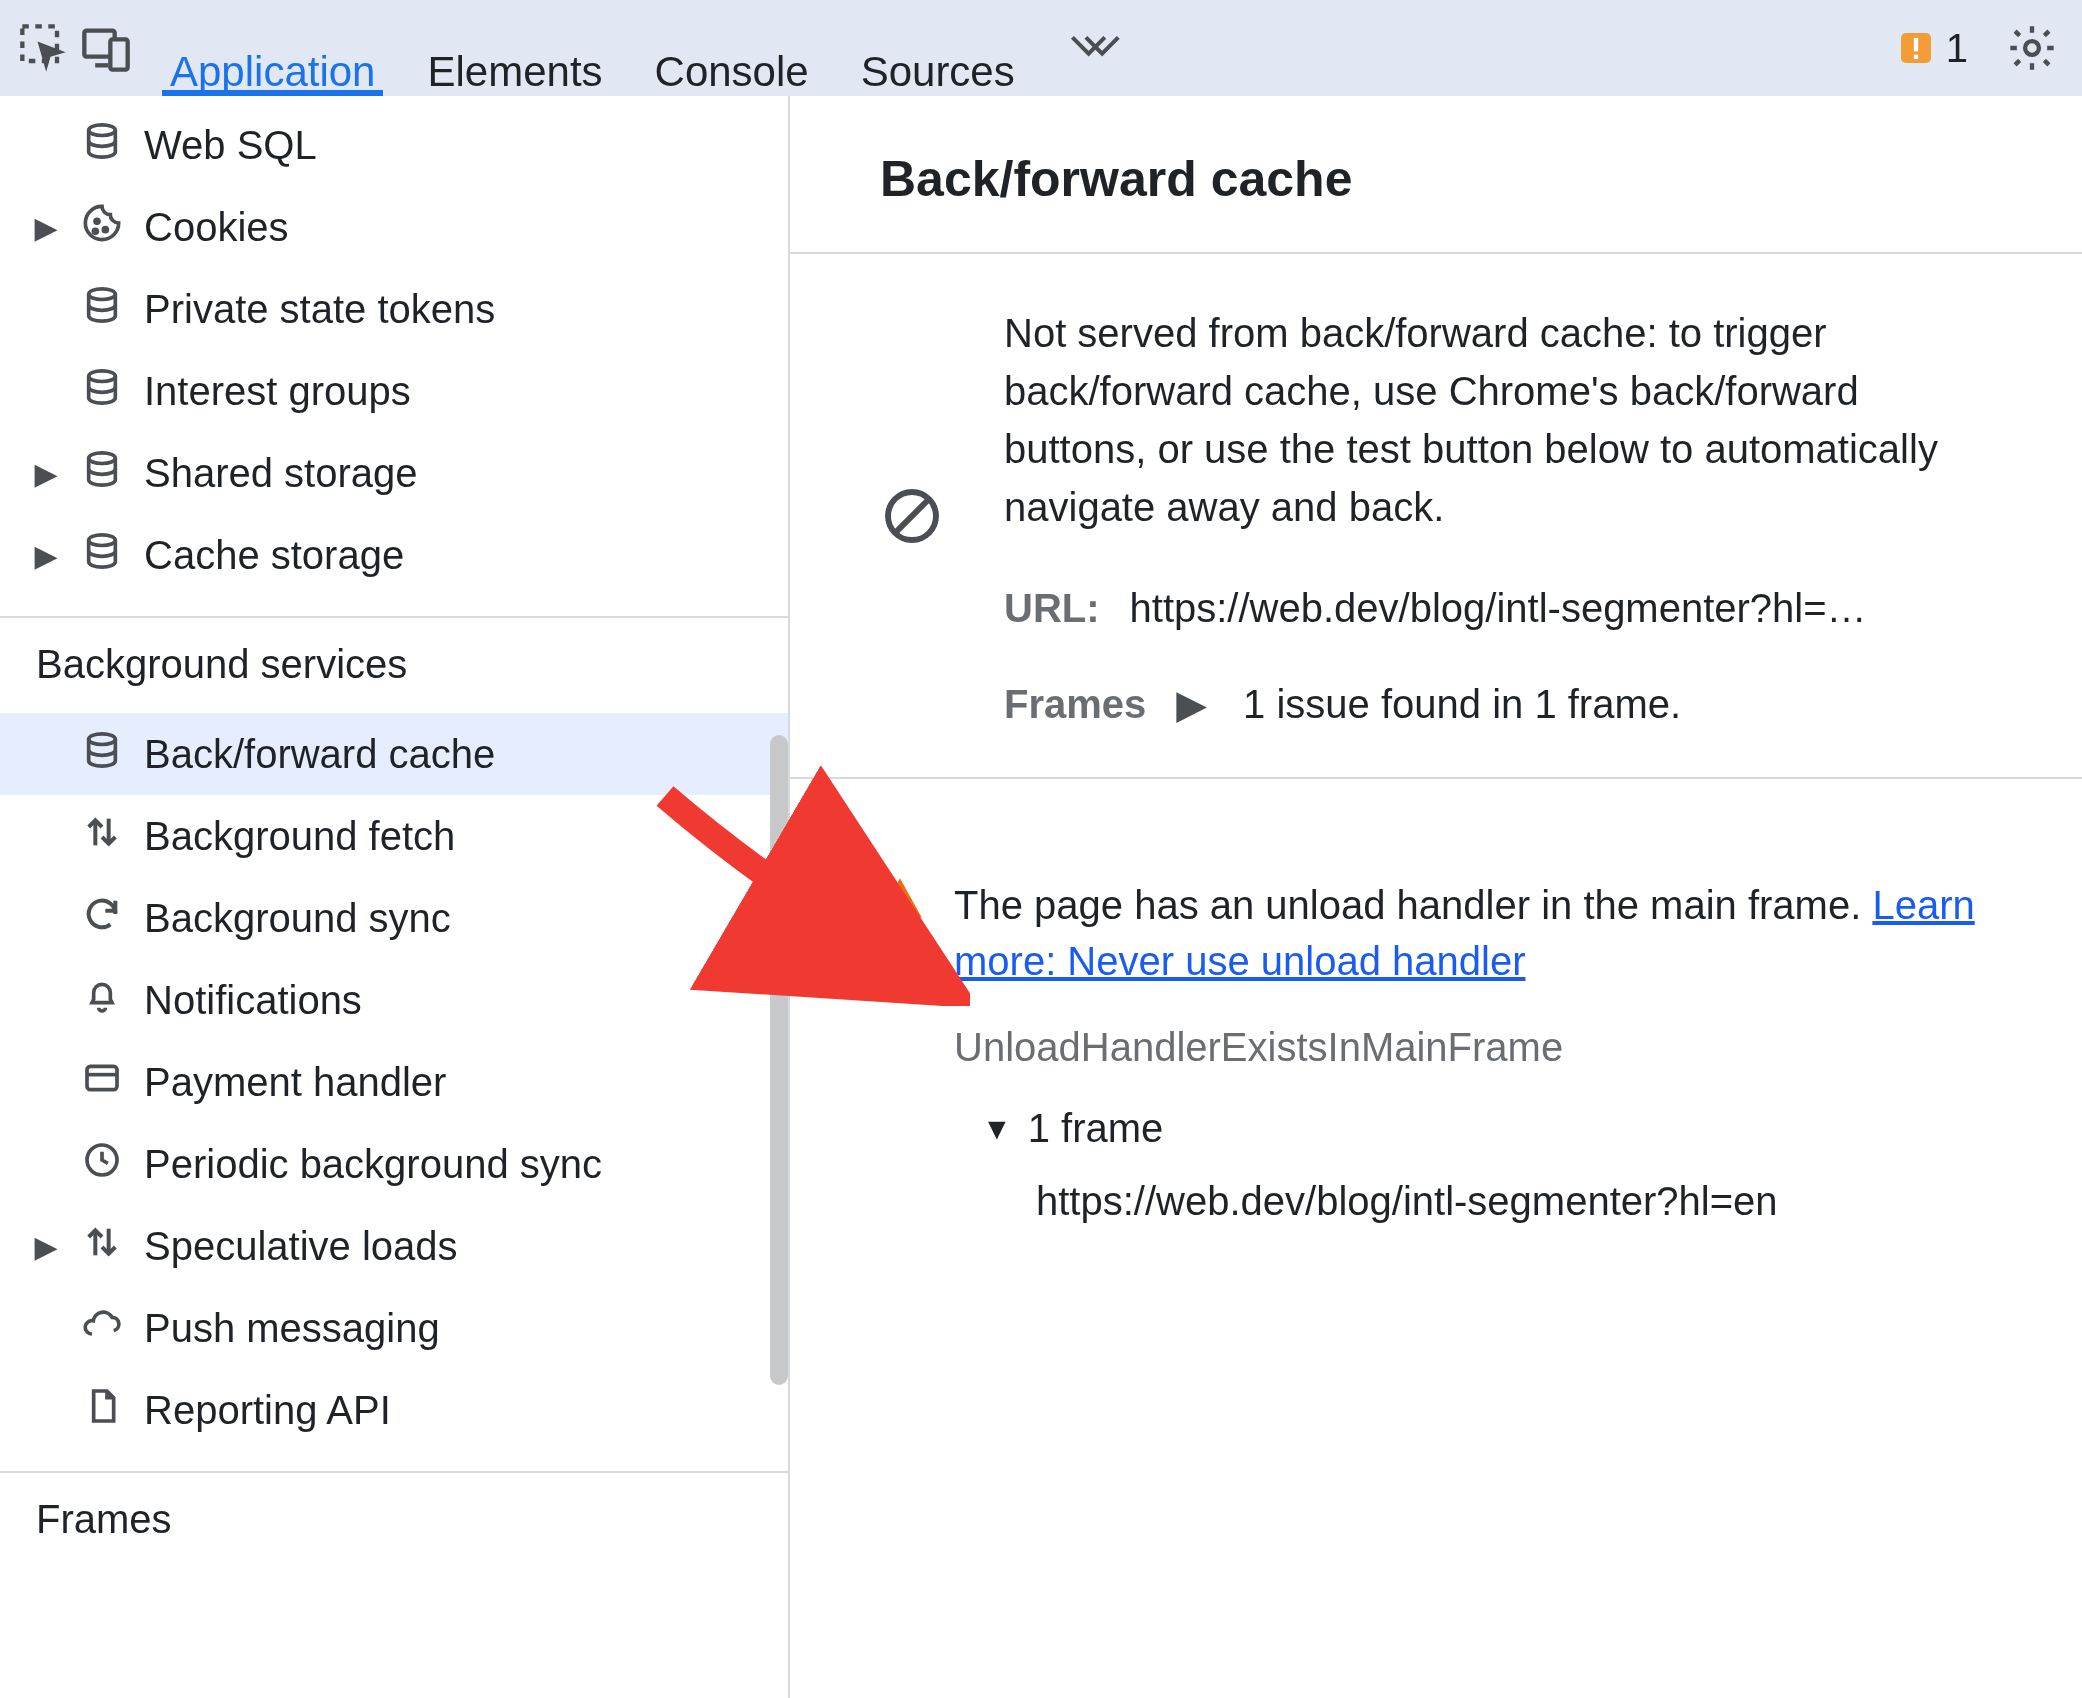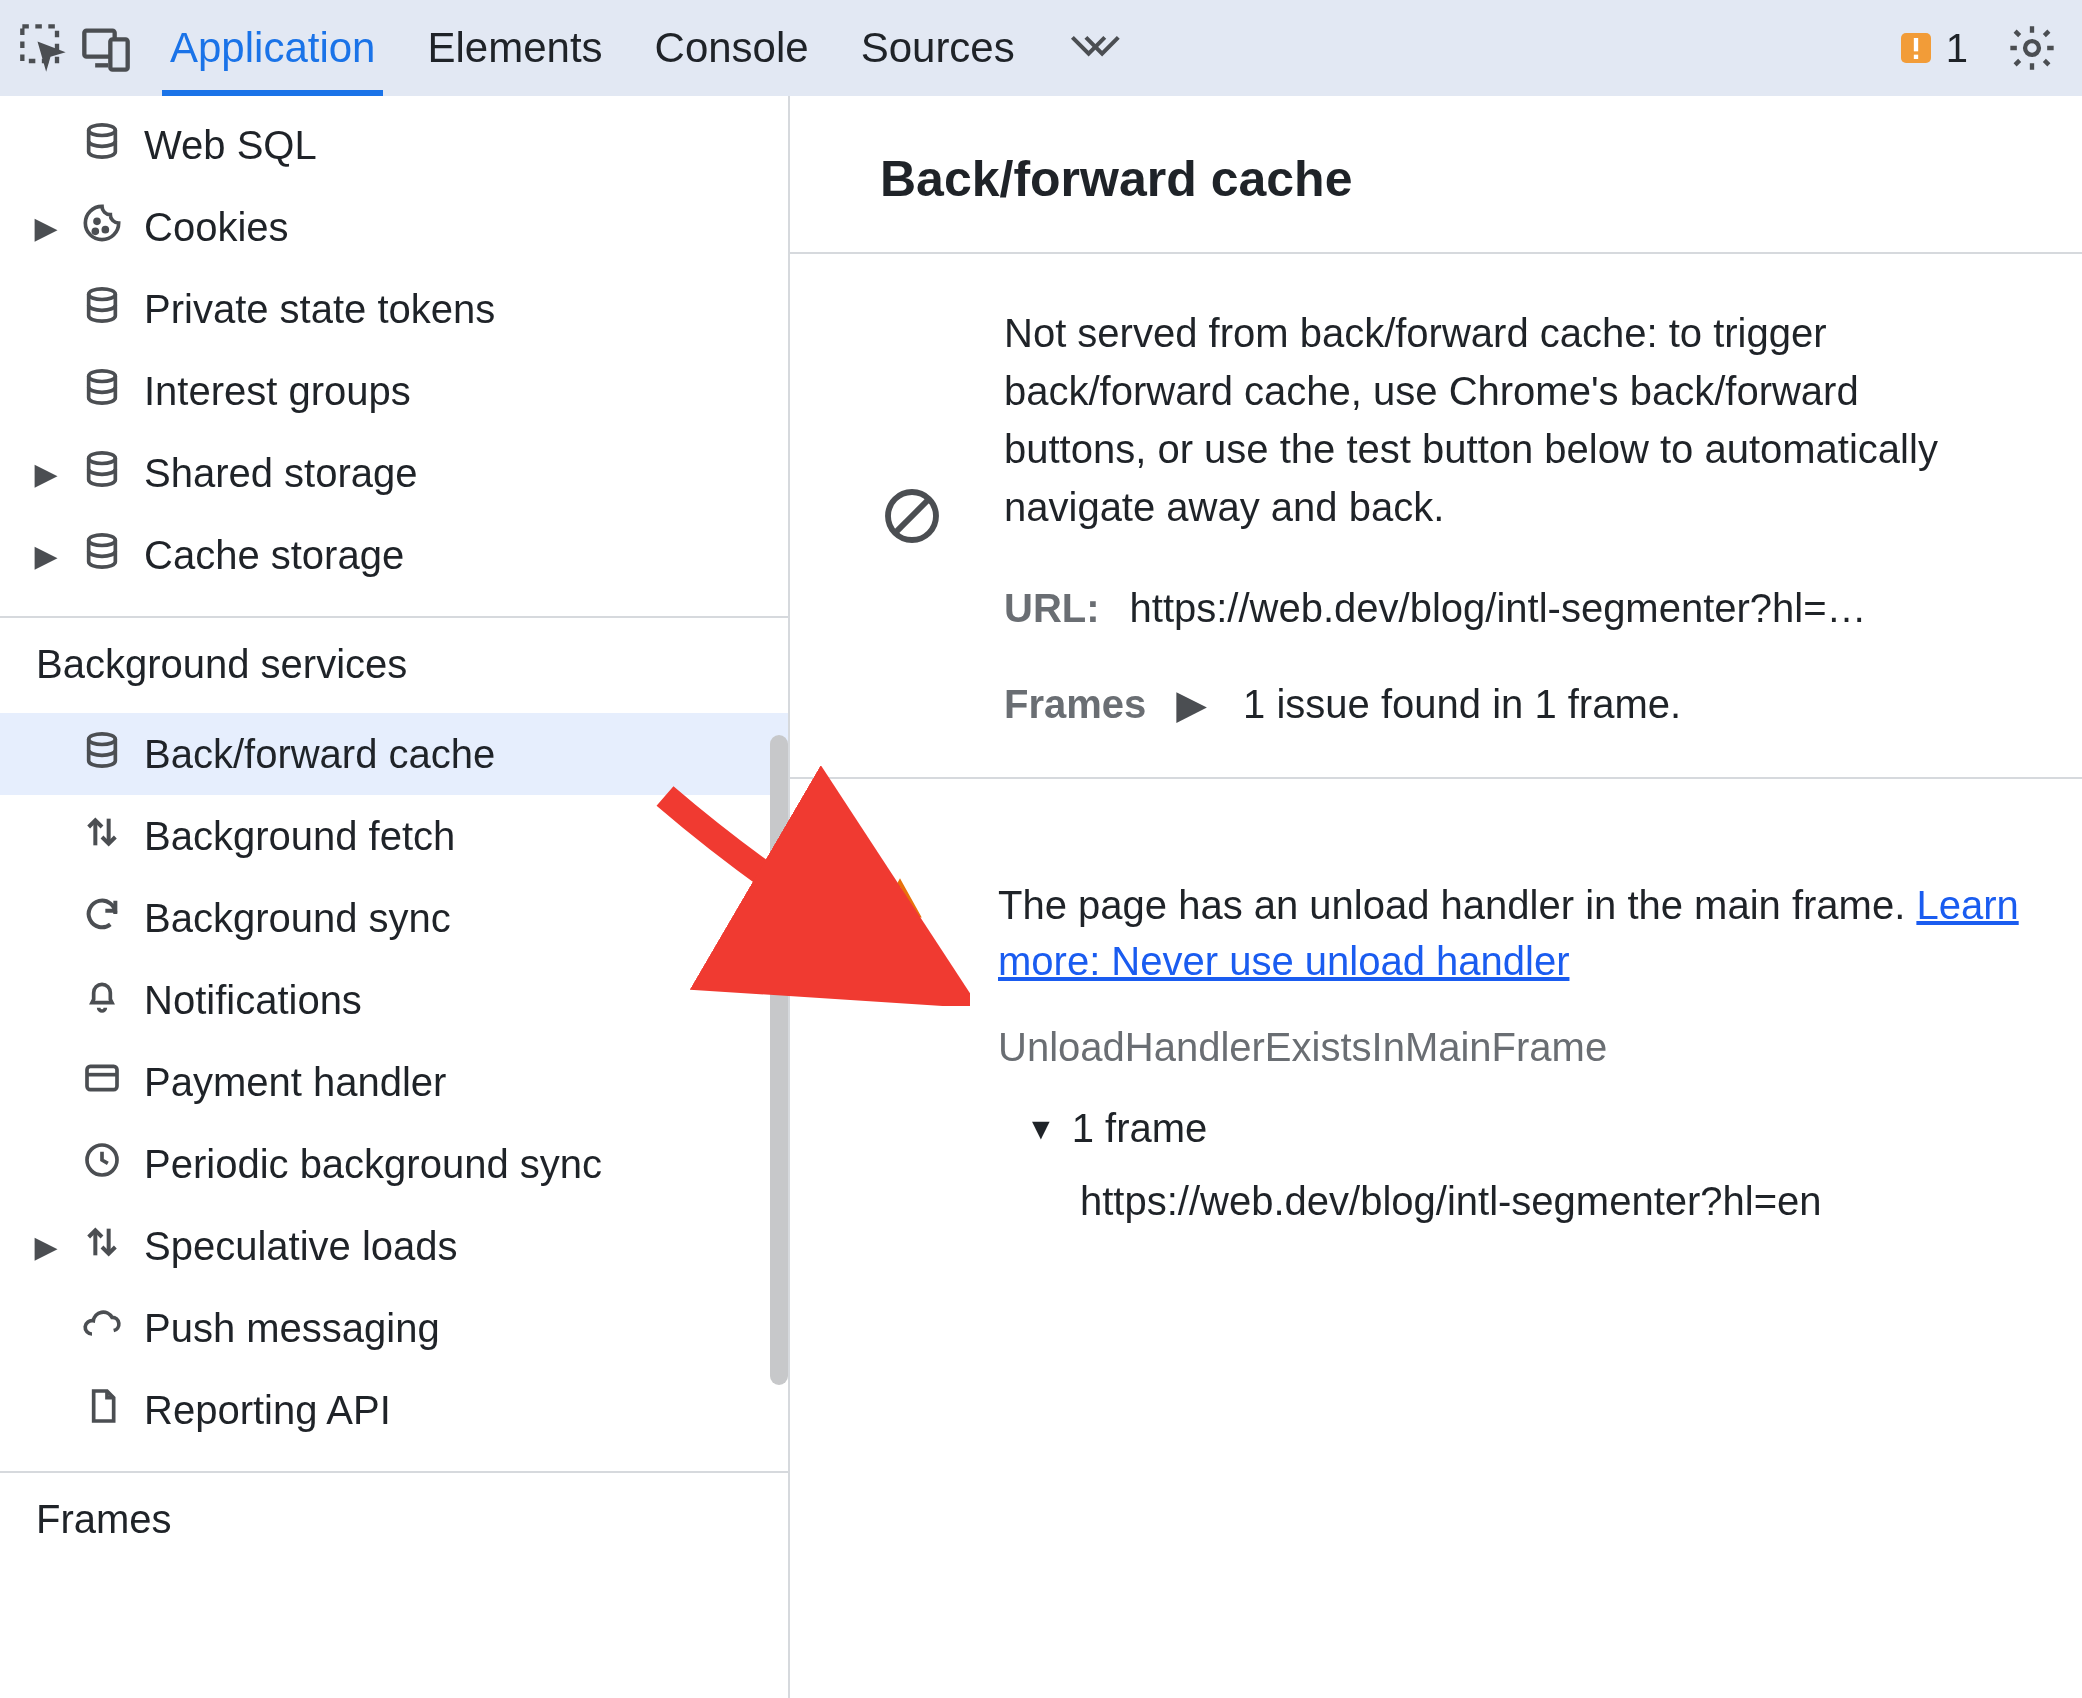--- a/index.html
+++ b/index.html
@@ -29,21 +29,21 @@
   .topbar{
     height:96px;
     background:var(--topbar-bg);
     display:flex;align-items:center;
     padding:0 24px 0 18px;
     gap:10px;
     font-size:42px;
   }
   .topbar .tb-icon{width:52px;height:52px;display:inline-flex;align-items:center;justify-content:center;color:var(--grey-icon);}
   .tabs{display:flex;align-items:stretch;height:100%;margin-left:28px;gap:52px;}
-  .tab{display:flex;align-items:center;height:100%;color:var(--text);cursor:pointer;position:relative;}
+  .tab{display:flex;align-items:flex-end;height:100%;color:var(--text);cursor:pointer;position:relative;}
   .tab.active{color:var(--sel-topbar);}
   .tab.active::after{content:"";position:absolute;bottom:0;left:-8px;right:-8px;height:6px;background:var(--sel-topbar);}
   .more-tabs{display:flex;align-items:center;color:var(--grey-icon);font-size:46px;}
   .topbar-spacer{flex:1;}
   .issue-badge{display:flex;align-items:center;gap:10px;color:var(--text);font-size:40px;}
   .issue-badge svg{width:40px;}
 
   
   .split{display:flex;height:calc(100% - 96px);}
 
@@ -116,21 +116,21 @@
   .actionable{
     padding:42px 60px 0 60px;
   }
   .actionable h3{
     margin:0;font-size:42px;font-weight:700;display:flex;align-items:center;gap:14px;
   }
   .actionable h3 svg{width:38px;height:38px;}
 
   .issue{
     margin-top:56px;margin-left:28px;
-    display:flex;gap:76px;align-items:flex-start;
+    display:flex;gap:32px;align-items:flex-start;
   }
   .warn-icon svg{width:44px;height:44px;}
   .issue-body{flex:1;min-width:0;display:flex;flex-direction:column;gap:36px;}
   .issue-msg{line-height:1.4;}
   .issue-msg a{color:var(--link);text-decoration:underline;}
   .issue-code{color:var(--muted);}
   .issue-frames{margin-left:28px;}
   .issue-frames .fr-head{display:flex;align-items:center;gap:16px;}
   .issue-frames .fr-head .tri{font-size:30px;}
   .issue-url{margin-left:54px;margin-top:28px;white-space:nowrap;}

